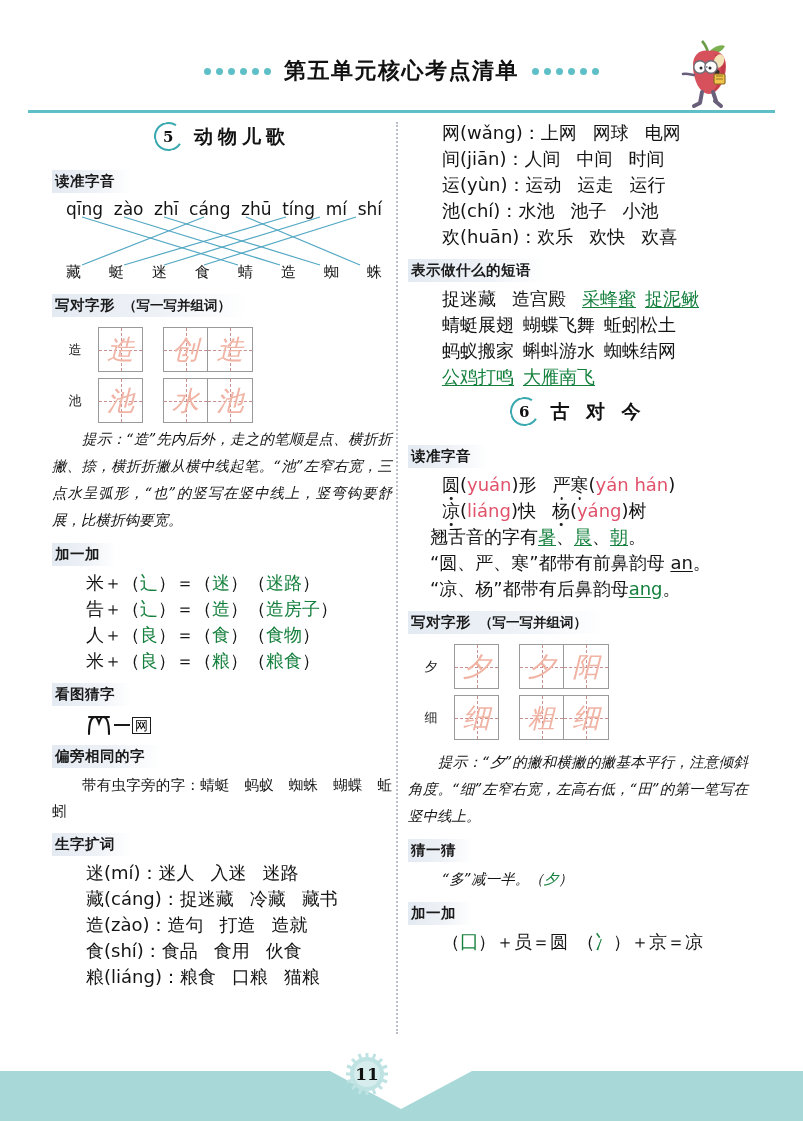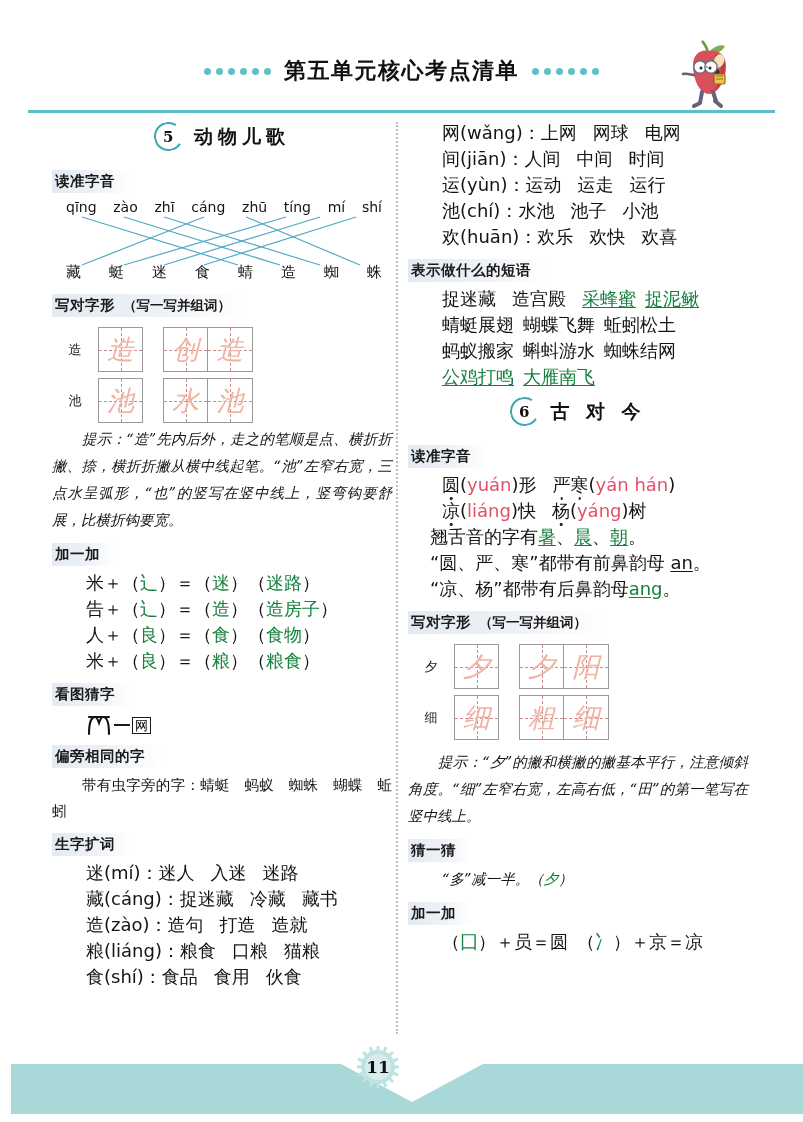--- a/index.html
+++ b/index.html
@@ -95,21 +95,21 @@
   .gap-s{display:inline-block;width:9px;}
 
   
   .match{position:relative;height:86px;margin:2px 0 0 0;}
   .match-row{
     position:absolute;left:14px;width:316px;display:flex;
     justify-content:space-between;
   }
   .match-top{top:0;}
   .match-bot{top:64px;}
-  .match-top div{font-size:14px;color:#141414;}
+  .match-top div{font-size:17px;color:#141414;}
   .match-bot div{font-size:15px;color:#141414;}
   .match svg{position:absolute;left:0;top:0;}
 
   
   .grid-row{display:flex;align-items:center;margin:6px 0 0 0;}
   .grid-label{
     width:46px;text-align:center;font-size:13px;color:#222;
     font-family:"DejaVu Serif","Liberation Serif",serif;
   }
   .cells{display:flex;}
@@ -139,21 +139,21 @@
   }
 
   
   .picto-row{display:flex;align-items:center;padding-left:34px;margin-top:4px;}
   .picto-dash{width:16px;height:1.6px;background:#1a1a1a;margin:0 2px;}
   .picto-box{
     border:1.4px solid #1a1a1a;padding:0 2px;font-size:13px;line-height:15px;
   }
 
   
-  .footer{position:absolute;left:0;bottom:8px;width:734px;height:72px;margin-left:11px;}
+  .footer{position:absolute;left:0;bottom:1px;width:734px;height:72px;}
   .footer .wave{
     position:absolute;left:0;bottom:0;width:803px;height:52px;
   }
   .pagenum{
     position:absolute;left:50%;bottom:28px;transform:translateX(-50%);
     width:38px;height:38px;display:flex;align-items:center;justify-content:center;
     font-family:"DejaVu Serif","Liberation Serif",serif;
     font-size:17px;font-weight:700;color:#101010;z-index:3;
   }
   .starburst{position:absolute;left:50%;bottom:22px;transform:translateX(-50%);}
@@ -340,24 +340,24 @@
     <div class="line indent">
       <span>迷</span>(<span>mí</span>)：<span>迷人</span><span class="gap"></span><span>入迷</span><span class="gap"></span><span>迷路</span>
     </div>
     <div class="line indent">
       <span>藏</span>(<span>cáng</span>)：<span>捉迷藏</span><span class="gap"></span><span>冷藏</span><span class="gap"></span><span>藏书</span>
     </div>
     <div class="line indent">
       <span>造</span>(<span>zào</span>)：<span>造句</span><span class="gap"></span><span>打造</span><span class="gap"></span><span>造就</span>
     </div>
     <div class="line indent">
+      <span>食</span>(<span>shí</span>)：<span>食品</span><span class="gap"></span><span>食用</span><span class="gap"></span><span>伙食</span>
+    </div>
+    <div class="line indent">
       <span>粮</span>(<span>liáng</span>)：<span>粮食</span><span class="gap"></span><span>口粮</span><span class="gap"></span><span>猫粮</span>
-    </div>
-    <div class="line indent">
-      <span>食</span>(<span>shí</span>)：<span>食品</span><span class="gap"></span><span>食用</span><span class="gap"></span><span>伙食</span>
     </div>
   </div>
 
   <div class="col col-right">
 
     <div class="line indent" style="margin-top:2px">
       <span>网</span>(<span>wǎng</span>)：<span>上网</span><span class="gap"></span><span>网球</span><span class="gap"></span><span>电网</span>
     </div>
     <div class="line indent">
       <span>间</span>(<span>jiān</span>)：<span>人间</span><span class="gap"></span><span>中间</span><span class="gap"></span><span>时间</span>

